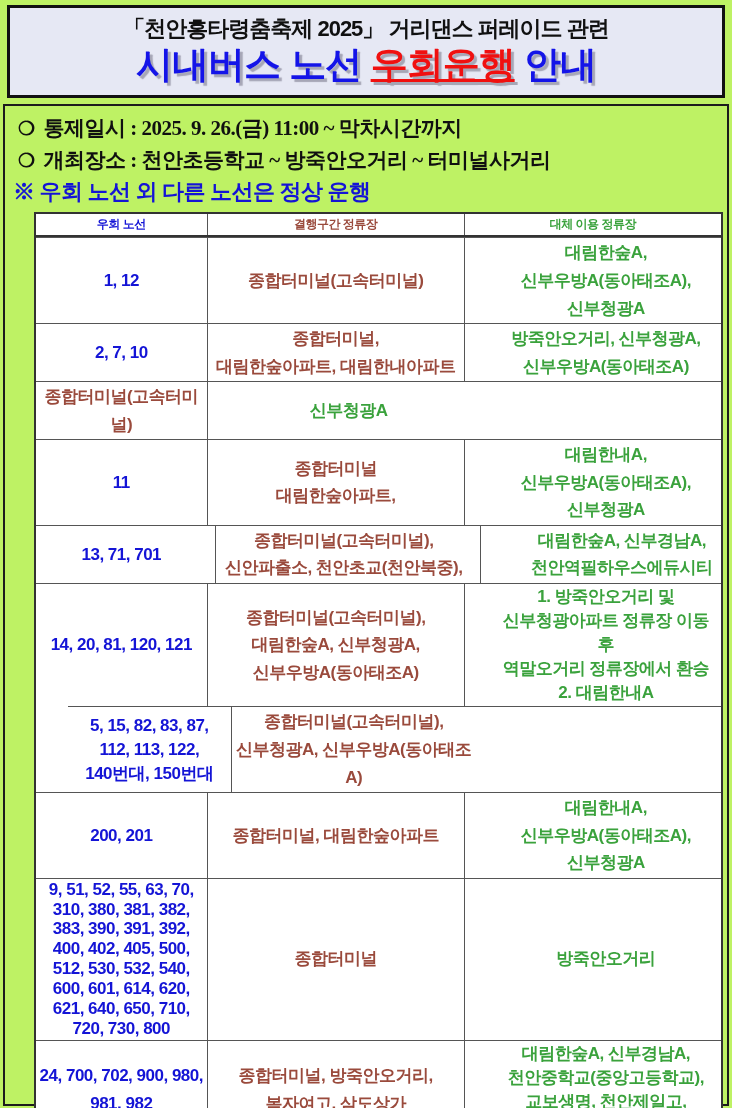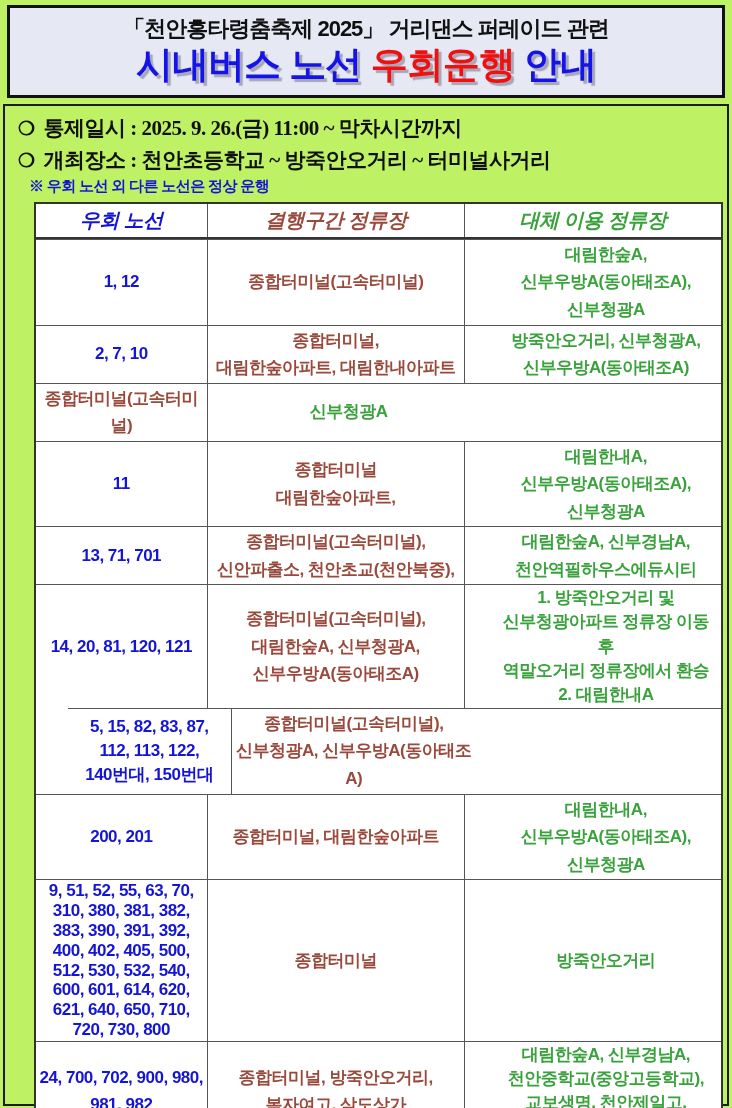--- a/index.html
+++ b/index.html
@@ -5,51 +5,51 @@
   html,body{margin:0;padding:0;background:#ffffff;}
   body{width:732px;height:1108px;font-family:"Liberation Sans","DejaVu Sans",sans-serif;}
   .page{box-sizing:border-box;width:732px;height:1108px;padding:5px 3px 4px 3px;overflow:hidden;background:#bef264;}
 
   
   .banner{box-sizing:border-box;margin:0 4px 6px 4px;border:3px solid #111;
           background:#e6e8f4;text-align:center;padding:7px 4px 9px 4px;}
   .banner-sub{font-size:22px;font-weight:bold;color:#101010;letter-spacing:-1px;line-height:1.25;}
   .banner-title{font-size:37px;font-weight:bold;letter-spacing:-1px;line-height:1.18;
                 text-shadow:3px 3px 1px #a6a6b6;}
-  .t-blue{color:#1414e8;} .t-red{color:#f01010;}
+  .t-blue{color:#1414e8;} .t-red{color:#f01010;text-decoration:underline;}
 
   
   .content{box-sizing:border-box;border:2px solid #1c1c1c;padding:7px 0 5px 0;height:1002px;}
 
   .info-line{display:flex;align-items:baseline;gap:9px;padding-left:13px;
              font-family:"Liberation Serif","DejaVu Serif",serif;
              font-size:21px;font-weight:bold;color:#101010;line-height:1.5;letter-spacing:-0.5px;}
   .bullet{font-size:19px;font-family:"Liberation Sans",sans-serif;}
-  .note{padding-left:24px;font-family:"Liberation Serif","DejaVu Serif",serif;
-        font-size:15px;font-weight:bold;color:#1414d6;line-height:1.45;letter-spacing:-0.5px;}
+  .note{padding-left:8px;font-family:"Liberation Serif","DejaVu Serif",serif;
+        font-size:22px;font-weight:bold;color:#1414d6;line-height:1.45;letter-spacing:-0.5px;}
 
   
   .tbl{box-sizing:border-box;margin:4px 4px 0 29px;border:2px solid #333;background:#fff;}
   .row{display:grid;grid-template-columns:24.9% 37.55% 37.55%;border-top:1px solid #555;}
   .row:first-child{border-top:none;}
   .row.head{border-bottom:2px solid #333;}
   .cell{box-sizing:border-box;border-left:1px solid #555;display:flex;align-items:center;justify-content:center;
         text-align:center;white-space:pre-line;font-weight:bold;font-size:17px;line-height:1.62;
         letter-spacing:-0.5px;padding:1px 2px;}
   .cell:first-child{border-left:none;}
-  .head .cell{font-size:20px;line-height:1.45;padding:2px 12px;font-style:italic;}
+  .head .cell{font-size:12px;line-height:1.45;padding:2px 12px;}
   .routes{color:#1414d6;} .closed{color:#9a4a3c;} .alt{color:#3aa23c;padding-left:28px;}
   .lh14{line-height:1.42;} .lh11{line-height:1.17;}
 
   
   .tbl .row:nth-child(2){min-height:84px;}
   .tbl .row:nth-child(3){min-height:57px;}
   .tbl .row:nth-child(4){min-height:57px;}
   .tbl .row:nth-child(5){min-height:84px;}
-  .tbl .row:nth-child(6){min-height:56px;}
+  .tbl .row:nth-child(6){min-height:56px;gap:8px;}
   .tbl .row:nth-child(7){min-height:96px;}
   .tbl .row:nth-child(8){min-height:73px;margin-left:32px;}
   .tbl .row:nth-child(9){min-height:79px;}
   .tbl .row:nth-child(10){min-height:152px;}
   .tbl .row:nth-child(11){min-height:96px;}
   .tbl .row:nth-child(12) .cell,.tbl .row:nth-child(13) .cell{line-height:1.25;}
 </style>
 </head>
 <body>
 

